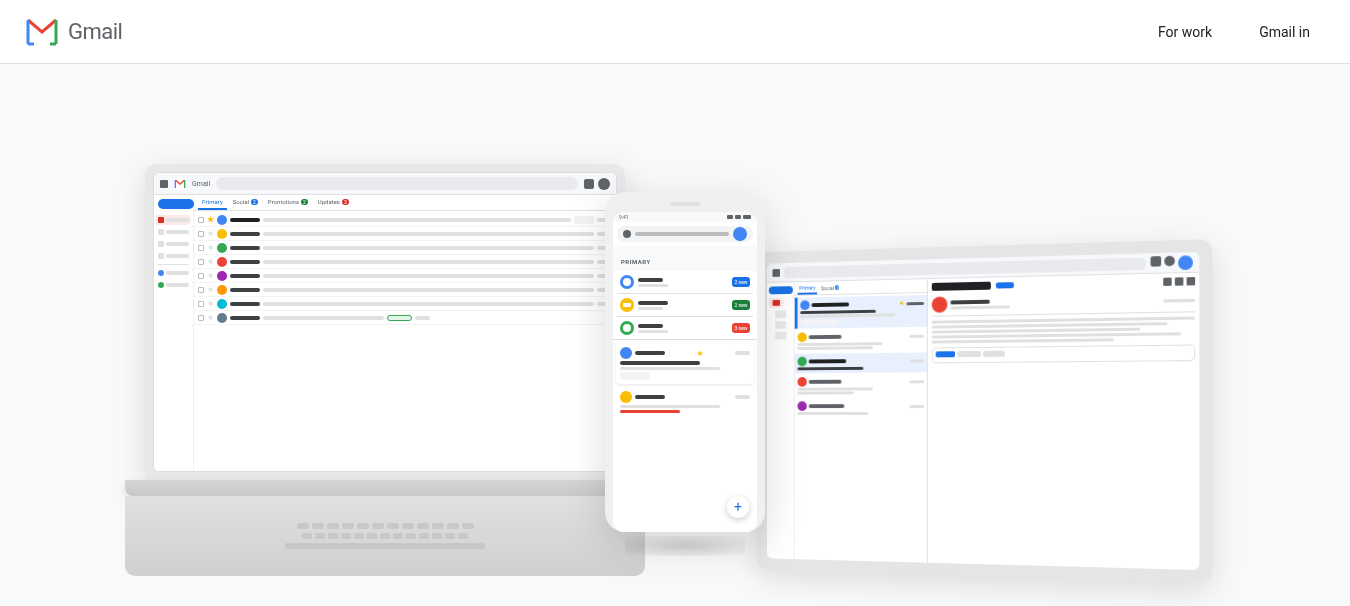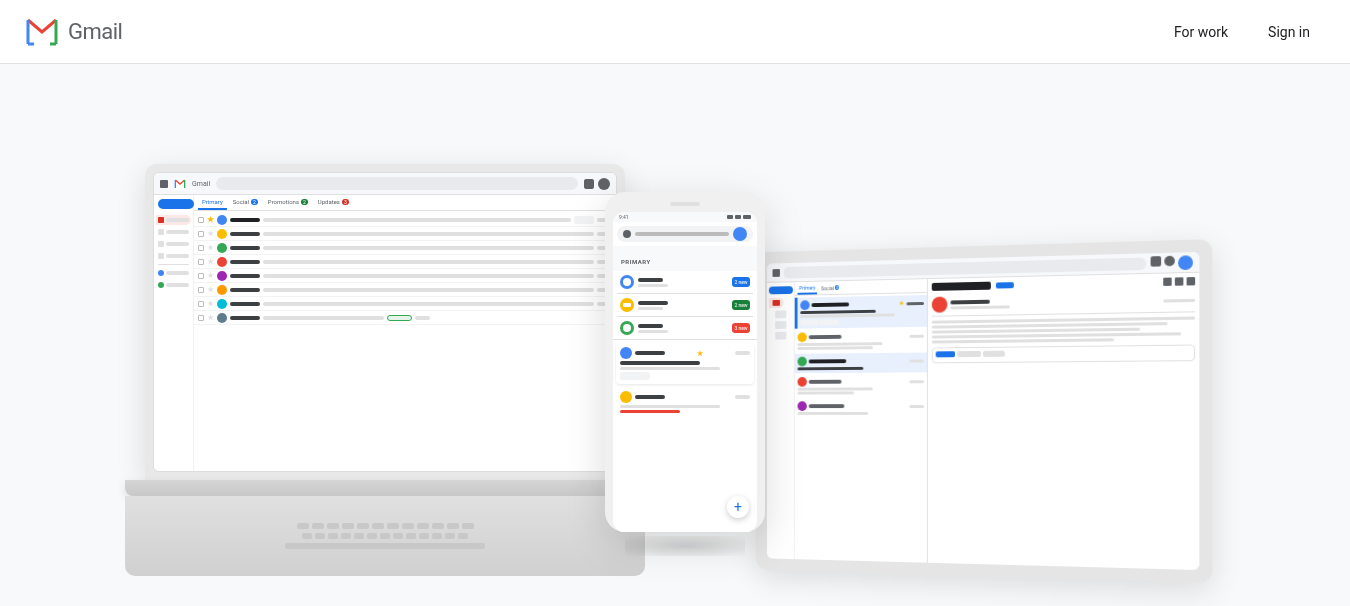--- a/index.html
+++ b/index.html
@@ -36,21 +36,21 @@
     .gmail-text {
       font-size: 22px;
       color: #5f6368;
       font-weight: 400;
       letter-spacing: -0.5px;
     }
 
     .header-nav {
       display: flex;
       align-items: center;
-      gap: 8px;
+      gap: 15px;
     }
 
     .nav-link {
       font-size: 14px;
       color: #202124;
       text-decoration: none;
       padding: 8px 16px;
       border-radius: 4px;
       cursor: pointer;
     }
@@ -486,21 +486,21 @@
       <path d="M4 6 L18 18 L32 6" stroke="#EA4335" stroke-width="3" fill="none"></path>
       <path d="M4 6 L4 30" stroke="#4285F4" stroke-width="3" fill="none"></path>
       <path d="M32 6 L32 30" stroke="#34A853" stroke-width="3" fill="none"></path>
       <path d="M4 30 L10 30" stroke="#4285F4" stroke-width="3" fill="none"></path>
       <path d="M26 30 L32 30" stroke="#34A853" stroke-width="3" fill="none"></path>
     </svg>
     <span class="gmail-text">Gmail</span>
   </div>
   <nav class="header-nav">
     <a class="nav-link">For work</a>
-    <a class="nav-link">Sign in</a>
+    <a class="nav-link">Gmail in</a>
   </nav>
 </header>
 
 <section class="hero">
   <div class="devices-container">
 
     <div class="laptop-wrapper">
       <div class="laptop">
         <div class="laptop-screen">
 

